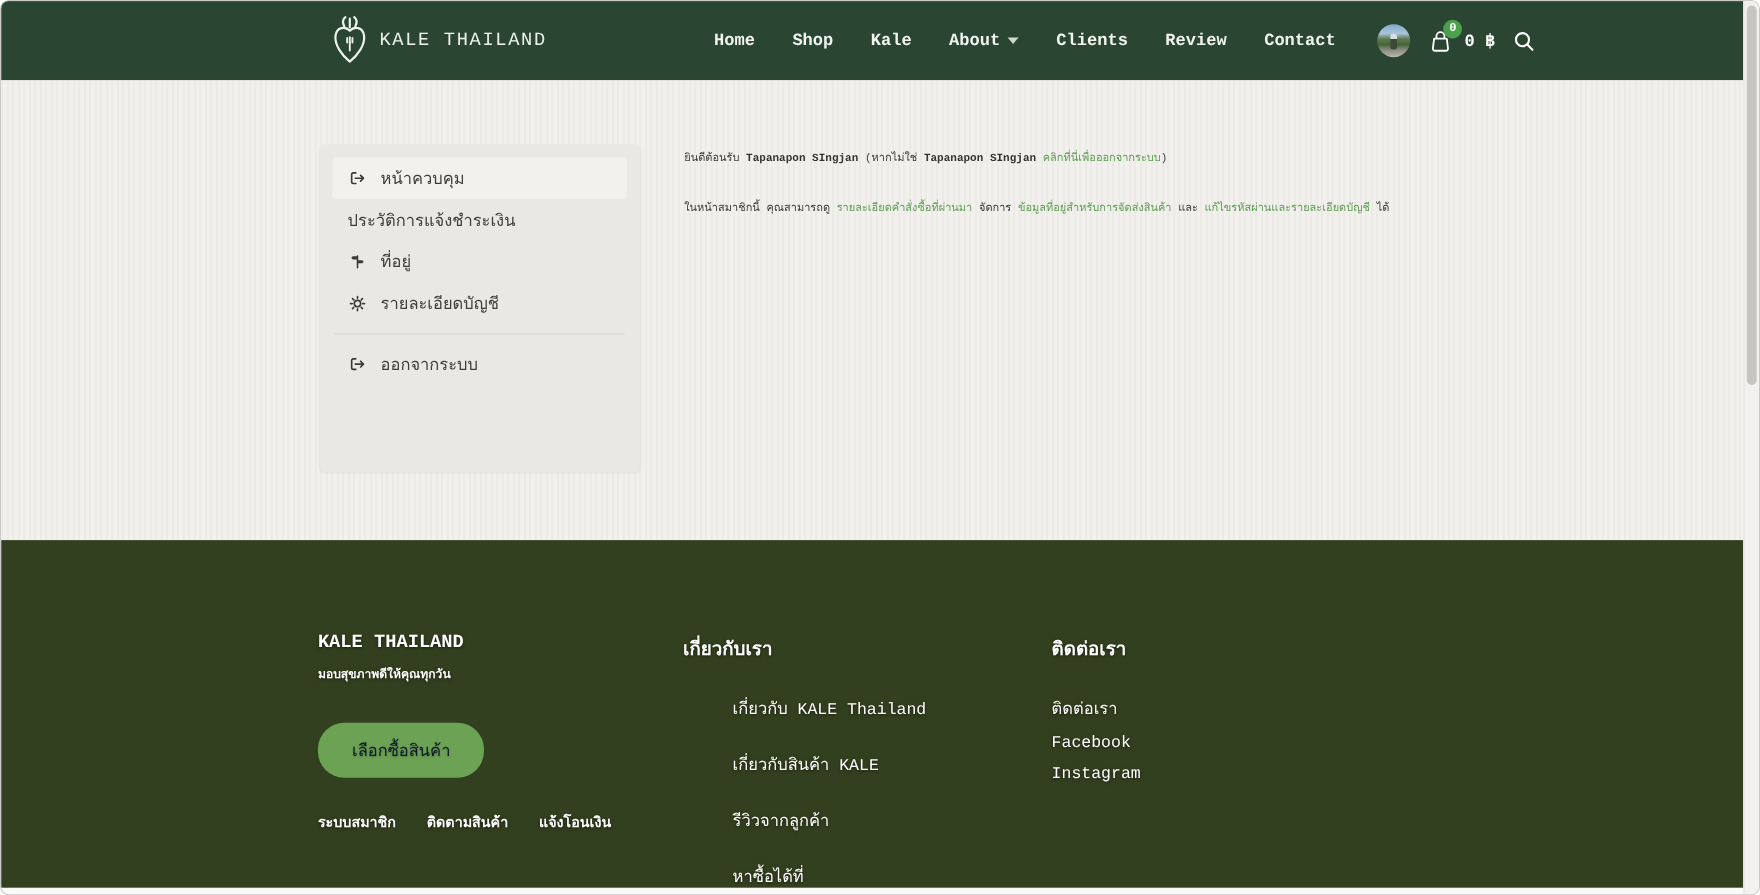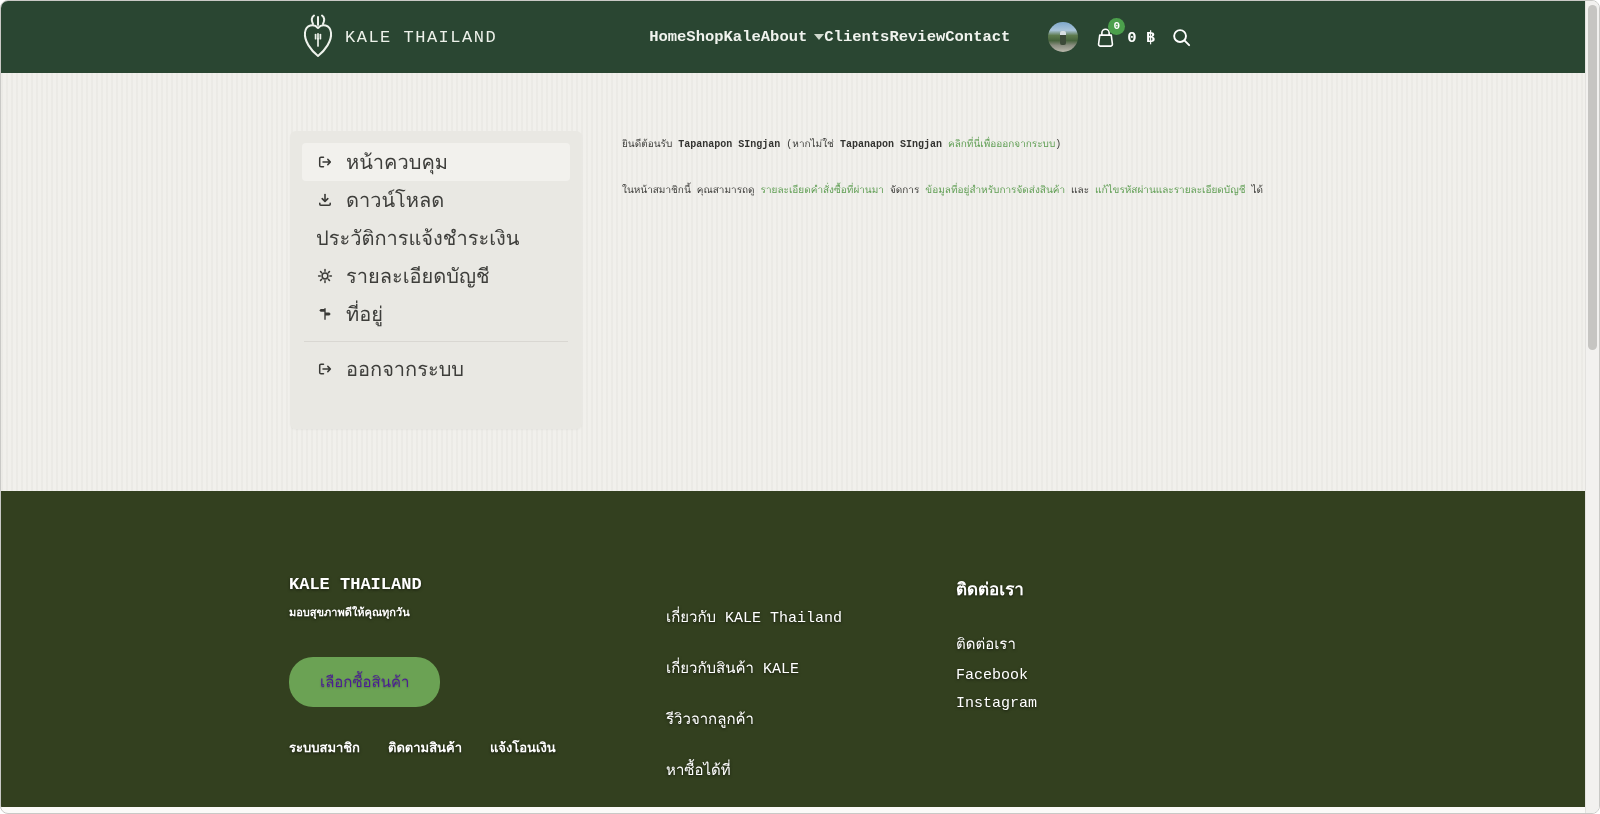--- a/index.html
+++ b/index.html
@@ -4,37 +4,37 @@
 <style>
   * { margin:0; padding:0; box-sizing:border-box; }
   html,body { width:1600px; height:814px; background:#fff; font-family:"Liberation Sans","DejaVu Sans",sans-serif; }
   .page { position:relative; width:1600px; height:814px; background:#fbfaf8; border:1px solid #c9c9c6; border-radius:8px; overflow:hidden;font-family:Liberation Mono, monospace; }
   .viewport { position:absolute; left:0; top:0; right:14px; bottom:0; overflow:hidden; }
 
   
   .navbar { position:relative; height:72px; background:#2a4632; display:flex; align-items:center; color:#eef2ec; }
   .brand { display:flex; align-items:center; gap:10px; margin-left:300px; }
   .brand-name { font-size:17px; letter-spacing:1.5px; color:#edf1ea; font-weight:500; }
-  .nav-menu { display:flex; align-items:center; margin-left:152px; list-style:none; }
+  .nav-menu { display:flex; align-items:center; gap:34px; margin-left:152px; list-style:none; }
   .nav-item { font-size:15.5px; font-weight:600; color:#f0f3ee; cursor:pointer; white-space:nowrap; display:flex; align-items:center; gap:7px; }
   .caret { display:inline-block; width:0; height:0; border-left:5px solid transparent; border-right:5px solid transparent; border-top:6px solid #cfd8cd; }
   .nav-right { display:flex; align-items:center; gap:16px; margin-left:38px; }
   .avatar { width:30px; height:30px; border-radius:50%; overflow:hidden; position:relative; cursor:pointer;
             background:linear-gradient(180deg,#7fa8cc 0%,#a9c4d8 28%,#5d7a4e 45%,#46633c 62%,#8a8d80 78%,#b9b9ac 100%); }
   .avatar::after { content:""; position:absolute; left:40%; top:30%; width:20%; height:45%; background:linear-gradient(180deg,#d8dfe2 0 30%,#3c4a38 30% 100%); border-radius:2px; }
   .cart { position:relative; display:flex; align-items:center; gap:6px; cursor:pointer; }
   .cart-badge { position:absolute; top:-8px; left:14px; width:17px; height:17px; border-radius:50%; background:#4ca04c; color:#fff; font-size:11px; font-weight:700; display:flex; align-items:center; justify-content:center; }
   .cart-amount { font-size:15.5px; font-weight:600; color:#fff; margin-left:4px; }
   .search-btn { cursor:pointer; display:flex; align-items:center; }
 
   
   .main { position:relative; height:418px; background:#f1f0ec;
           background-image:repeating-linear-gradient(90deg, rgba(130,128,118,0.05) 0 2px, rgba(0,0,0,0) 2px 5px); }
   .sidebar { position:absolute; left:289px; top:58px; width:292px; height:298px; background:#e9e8e3; border-radius:6px; box-shadow:0 1px 2px rgba(0,0,0,0.04); padding:12px 12px 0 12px; }
-  .side-item { display:flex; align-items:center; gap:13px; height:38px; padding:0 14px; font-size:20px; color:#3e3e3b; cursor:pointer; border-radius:4px; }
+  .side-item { display:flex; align-items:center; gap:13px; height:38px; padding:0 14px; font-size:15px; color:#3e3e3b; cursor:pointer; border-radius:4px; }
   .side-item.active { background:#f2f1ed; }
   .side-item .ic { width:17px; height:17px; flex:0 0 17px; color:#3a3a37; display:flex; align-items:center; justify-content:center; }
   .side-item .ic.empty { visibility:hidden; }
   .side-divider { height:1px; background:#d9d7d2; margin:8px 2px; }
 
   .content { position:absolute; left:621px; top:61px; width:700px; color:#3c3c39; }
   .content p { font-size:10px; line-height:22px; }
   .content .desc { margin-top:19px; line-height:31px; }
   .content b { font-weight:700; color:#333330; }
   .glink { color:#5f9e53; cursor:pointer; text-decoration:none; }
@@ -56,21 +56,21 @@
       radial-gradient(280px 260px at 99% 75%, #8db75a 0%, rgba(141,183,90,0) 70%),
       linear-gradient(180deg, #2c3a1c 0%, #3c4a22 40%, #2f2415 100%);
   }
   .footer-shade { position:absolute; inset:0; background:linear-gradient(180deg, rgba(10,15,6,0.5) 0%, rgba(10,15,6,0.12) 12%, rgba(0,0,0,0.10) 60%, rgba(0,0,0,0.22) 100%); }
   .footer * { position:relative; }
   .footer, .footer a { color:#fff; }
   .fcol { position:absolute; }
   .fcol-brand { left:288px; top:84px; }
   .f-title { font-size:17px; font-weight:700; text-shadow:0 1px 3px rgba(0,0,0,0.55); }
   .f-tagline { margin-top:9px; font-size:11px; font-weight:700; text-shadow:0 1px 3px rgba(0,0,0,0.55); }
-  .shop-btn { display:inline-block; margin-top:36px; background:#6ba254; color:#4c1d95; border:none; border-radius:24px; padding:13px 31px; font-size:15px; font-family:inherit; cursor:pointer; text-shadow:0 1px 2px rgba(0,0,0,0.25); }
+  .shop-btn { display:inline-block; margin-top:36px; background:#6ba254; color:#0f172a; border:none; border-radius:24px; padding:13px 31px; font-size:15px; font-family:inherit; cursor:pointer; text-shadow:0 1px 2px rgba(0,0,0,0.25); }
   .f-bottom-links { position:absolute; left:288px; top:246px; display:flex; gap:28px; }
   .f-bottom-links a { font-size:13px; font-weight:600; text-decoration:none; text-shadow:0 1px 3px rgba(0,0,0,0.6); cursor:pointer; }
   .fcol-about { left:620px; top:84px; }
   .fcol-contact { left:955px; top:84px; }
   .f-head { font-size:17px; font-weight:700; text-shadow:0 1px 3px rgba(0,0,0,0.55); }
   .f-links { list-style:none; margin-top:30px; }
   .fcol-about .f-links { margin-left:45px; }
   .fcol-about .f-links li { margin-bottom:27px; }
   .fcol-contact .f-links li { margin-bottom:10px; }
   .f-links a { font-size:15px; text-decoration:none; text-shadow:0 1px 3px rgba(0,0,0,0.6); cursor:pointer; }
@@ -145,51 +145,41 @@
         <div class="side-item active">
           <span class="ic">
             <svg width="16" height="16" viewBox="0 0 16 16" fill="none" stroke="currentColor" stroke-width="1.5" stroke-linecap="round" stroke-linejoin="round">
               <path d="M6.5 3.2 H4 A1.3 1.3 0 0 0 2.7 4.5 v7 A1.3 1.3 0 0 0 4 12.8 h2.5"></path>
               <path d="M6 8 h7.2 M10.8 5.4 L13.4 8 l-2.6 2.6"></path>
             </svg>
           </span>
           <span>หน้าควบคุม</span>
         </div>
         <div class="side-item">
-          <span class="ic">
-            <svg width="16" height="16" viewBox="0 0 16 16" fill="none" stroke="currentColor" stroke-width="1.6" stroke-linecap="round" stroke-linejoin="round">
-              <path d="M8 2.5 V9"></path>
-              <path d="M5.2 6.6 L8 9.4 l2.8 -2.8"></path>
-              <path d="M2.8 11.4 v0.9 c0 .6 .5 1 1 1 h8.4 c.6 0 1 -.4 1 -1 v-0.9"></path>
-            </svg>
-          </span>
-          <span>ดาวน์โหลด</span>
-        </div>
-        <div class="side-item">
           <span class="ic empty"></span>
           <span style="margin-left:-30px;">ประวัติการแจ้งชำระเงิน</span>
-        </div>
-        <div class="side-item">
-          <span class="ic">
-            <svg width="16" height="16" viewBox="0 0 16 16" fill="none" stroke="currentColor" stroke-width="1.5" stroke-linecap="round">
-              <circle cx="8" cy="8" r="2.9"></circle>
-              <path d="M8 1.6 V3.2 M8 12.8 V14.4 M1.6 8 H3.2 M12.8 8 H14.4 M3.5 3.5 L4.6 4.6 M11.4 11.4 L12.5 12.5 M12.5 3.5 L11.4 4.6 M4.6 11.4 L3.5 12.5"></path>
-            </svg>
-          </span>
-          <span>รายละเอียดบัญชี</span>
         </div>
         <div class="side-item">
           <span class="ic">
             <svg width="16" height="16" viewBox="0 0 16 16" fill="currentColor">
               <rect x="7.3" y="2" width="1.4" height="12" rx="0.7"></rect>
               <path d="M8 3 H3.7 L2.3 4.4 3.7 5.8 H8 Z"></path>
               <path d="M8 6.6 h4.3 l1.4 1.4 -1.4 1.4 H8 Z"></path>
             </svg>
           </span>
           <span>ที่อยู่</span>
+        </div>
+        <div class="side-item">
+          <span class="ic">
+            <svg width="16" height="16" viewBox="0 0 16 16" fill="none" stroke="currentColor" stroke-width="1.5" stroke-linecap="round">
+              <circle cx="8" cy="8" r="2.9"></circle>
+              <path d="M8 1.6 V3.2 M8 12.8 V14.4 M1.6 8 H3.2 M12.8 8 H14.4 M3.5 3.5 L4.6 4.6 M11.4 11.4 L12.5 12.5 M12.5 3.5 L11.4 4.6 M4.6 11.4 L3.5 12.5"></path>
+            </svg>
+          </span>
+          <span>รายละเอียดบัญชี</span>
         </div>
         <div class="side-divider"></div>
         <div class="side-item">
           <span class="ic">
             <svg width="16" height="16" viewBox="0 0 16 16" fill="none" stroke="currentColor" stroke-width="1.5" stroke-linecap="round" stroke-linejoin="round">
               <path d="M6.5 3.2 H4 A1.3 1.3 0 0 0 2.7 4.5 v7 A1.3 1.3 0 0 0 4 12.8 h2.5"></path>
               <path d="M6 8 h7.2 M10.8 5.4 L13.4 8 l-2.6 2.6"></path>
             </svg>
           </span>
           <span>ออกจากระบบ</span>
@@ -226,20 +216,21 @@
         <button class="shop-btn">เลือกซื้อสินค้า</button>
       </div>
 
       <div class="f-bottom-links">
         <a>ระบบสมาชิก</a>
         <a>ติดตามสินค้า</a>
         <a>แจ้งโอนเงิน</a>
       </div>
 
       <div class="fcol fcol-about">
+        <div class="f-head">เกี่ยวกับเรา</div>
         <ul class="f-links">
           <li><a>เกี่ยวกับ KALE Thailand</a></li>
           <li><a>เกี่ยวกับสินค้า KALE</a></li>
           <li><a>รีวิวจากลูกค้า</a></li>
           <li><a>หาซื้อได้ที่</a></li>
         </ul>
       </div>
 
       <div class="fcol fcol-contact">
         <div class="f-head">ติดต่อเรา</div>

